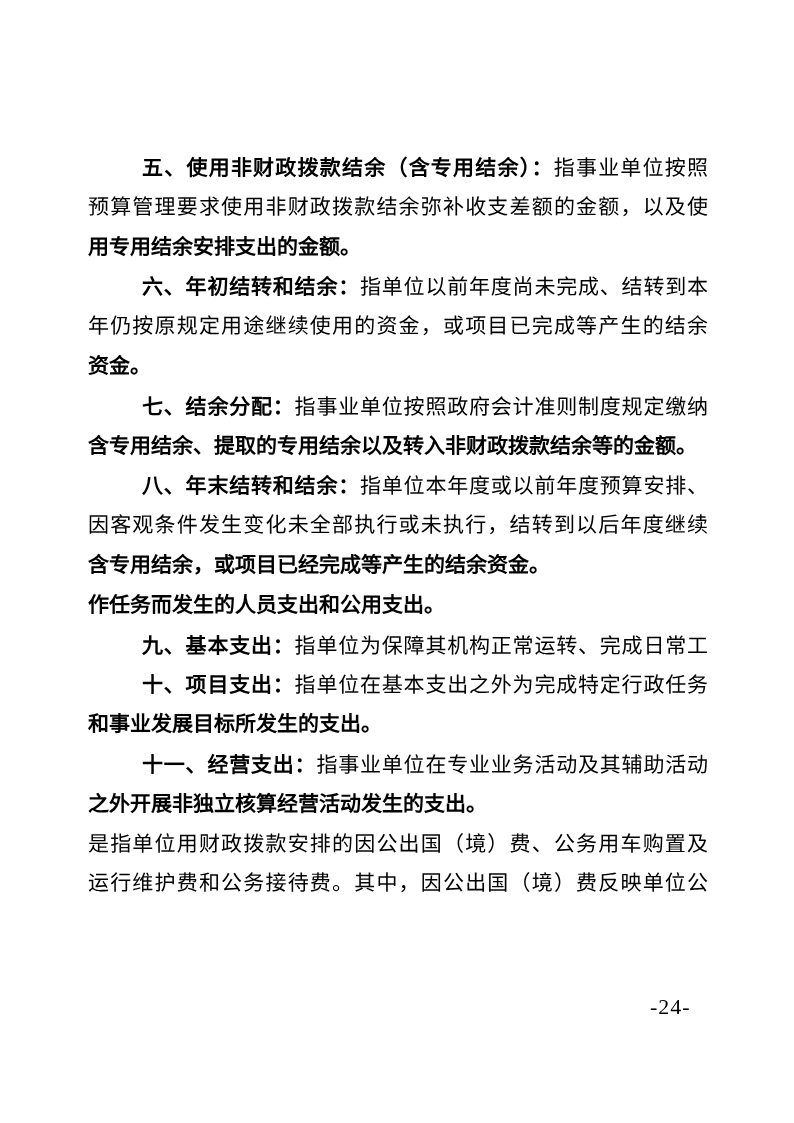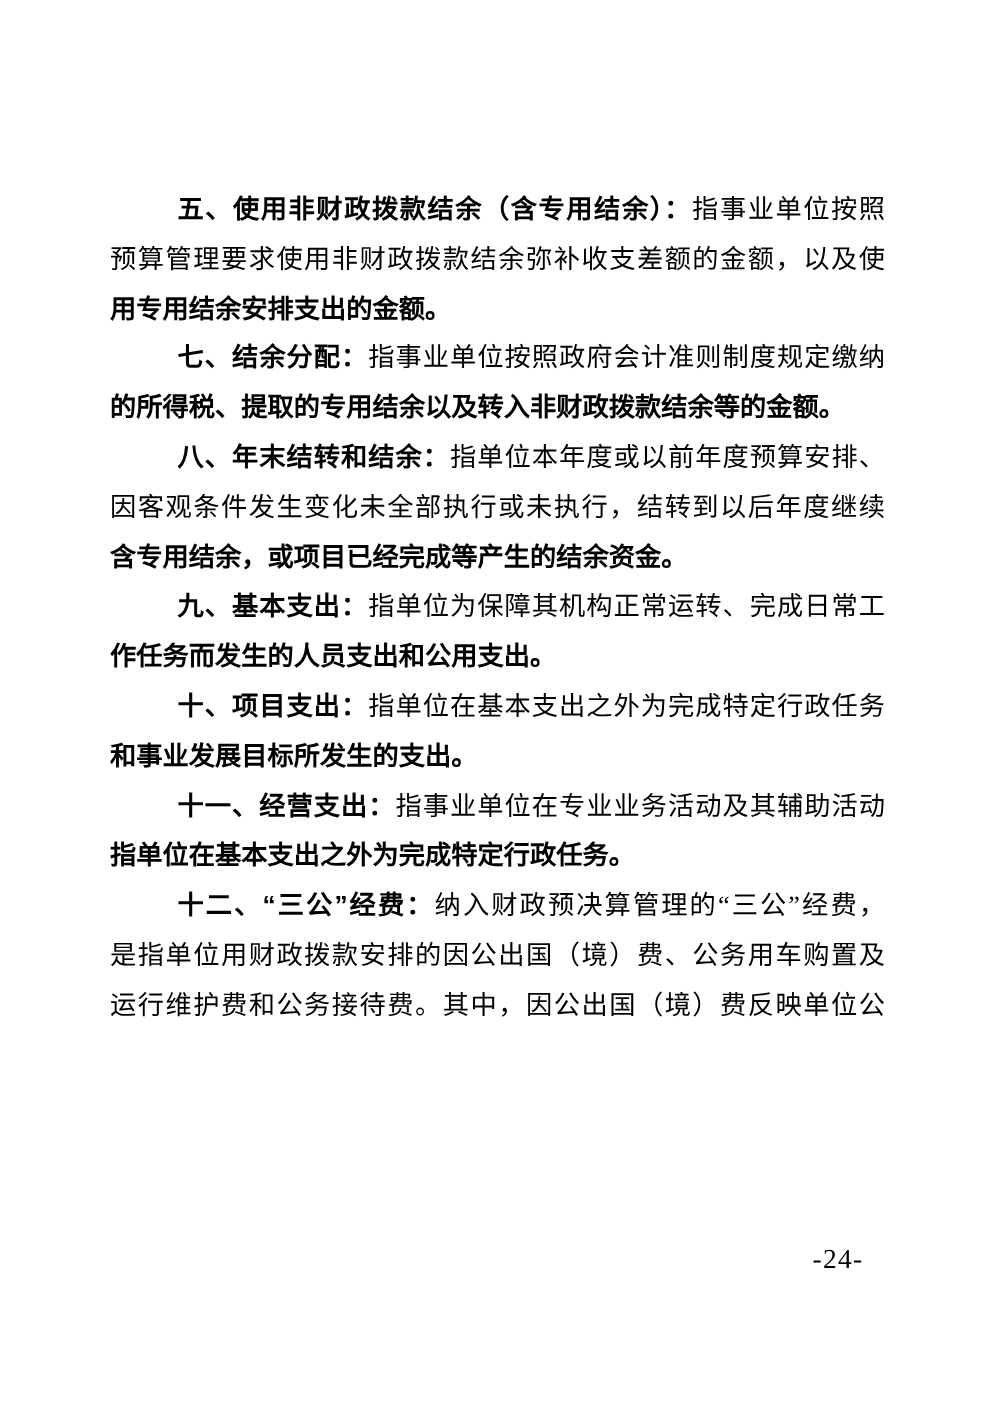--- a/index.html
+++ b/index.html
@@ -51,40 +51,44 @@
 <body>
 
 <div class="page">
   <div class="text-block">
       <div class="para">
         <div class="line first"><span class="term">五、使用非财政拨款结余（含专用结余）：</span><span>指事业单位按照</span></div>
         <div class="line">预算管理要求使用非财政拨款结余弥补收支差额的金额，以及使</div>
         <div class="line para-last">用专用结余安排支出的金额。</div>
       </div>
       <div class="para">
+        <div class="line first"><span class="term">六、年初结转和结余：</span><span>指单位以前年度尚未完成、结转到本</span></div>
+        <div class="line">年仍按原规定用途继续使用的资金，或项目已完成等产生的结余</div>
+        <div class="line para-last">资金。</div>
+      </div>
+      <div class="para">
         <div class="line first"><span class="term">七、结余分配：</span><span>指事业单位按照政府会计准则制度规定缴纳</span></div>
-        <div class="line para-last">的所得税、提取的专用结余以及转入非财政拨款结余等的金额。</div>
+        <div class="line para-last">含专用结余、提取的专用结余以及转入非财政拨款结余等的金额。</div>
       </div>
       <div class="para">
         <div class="line first"><span class="term">八、年末结转和结余：</span><span>指单位本年度或以前年度预算安排、</span></div>
         <div class="line">因客观条件发生变化未全部执行或未执行，结转到以后年度继续</div>
         <div class="line para-last">含专用结余，或项目已经完成等产生的结余资金。</div>
       </div>
       <div class="para">
+        <div class="line para-last">作任务而发生的人员支出和公用支出。</div>
         <div class="line first"><span class="term">九、基本支出：</span><span>指单位为保障其机构正常运转、完成日常工</span></div>
-        <div class="line para-last">作任务而发生的人员支出和公用支出。</div>
       </div>
       <div class="para">
         <div class="line first"><span class="term">十、项目支出：</span><span>指单位在基本支出之外为完成特定行政任务</span></div>
         <div class="line para-last">和事业发展目标所发生的支出。</div>
       </div>
       <div class="para">
         <div class="line first"><span class="term">十一、经营支出：</span><span>指事业单位在专业业务活动及其辅助活动</span></div>
-        <div class="line para-last">指单位在基本支出之外为完成特定行政任务。</div>
+        <div class="line para-last">之外开展非独立核算经营活动发生的支出。</div>
       </div>
       <div class="para">
-        <div class="line first"><span class="term">十二、“三公”经费：</span><span>纳入财政预决算管理的“三公”经费，</span></div>
         <div class="line">是指单位用财政拨款安排的因公出国（境）费、公务用车购置及</div>
         <div class="line">运行维护费和公务接待费。其中，因公出国（境）费反映单位公</div>
       </div>
     </div>
   <div class="page-number">-24-</div>
 </div>
 
 </body></html>

